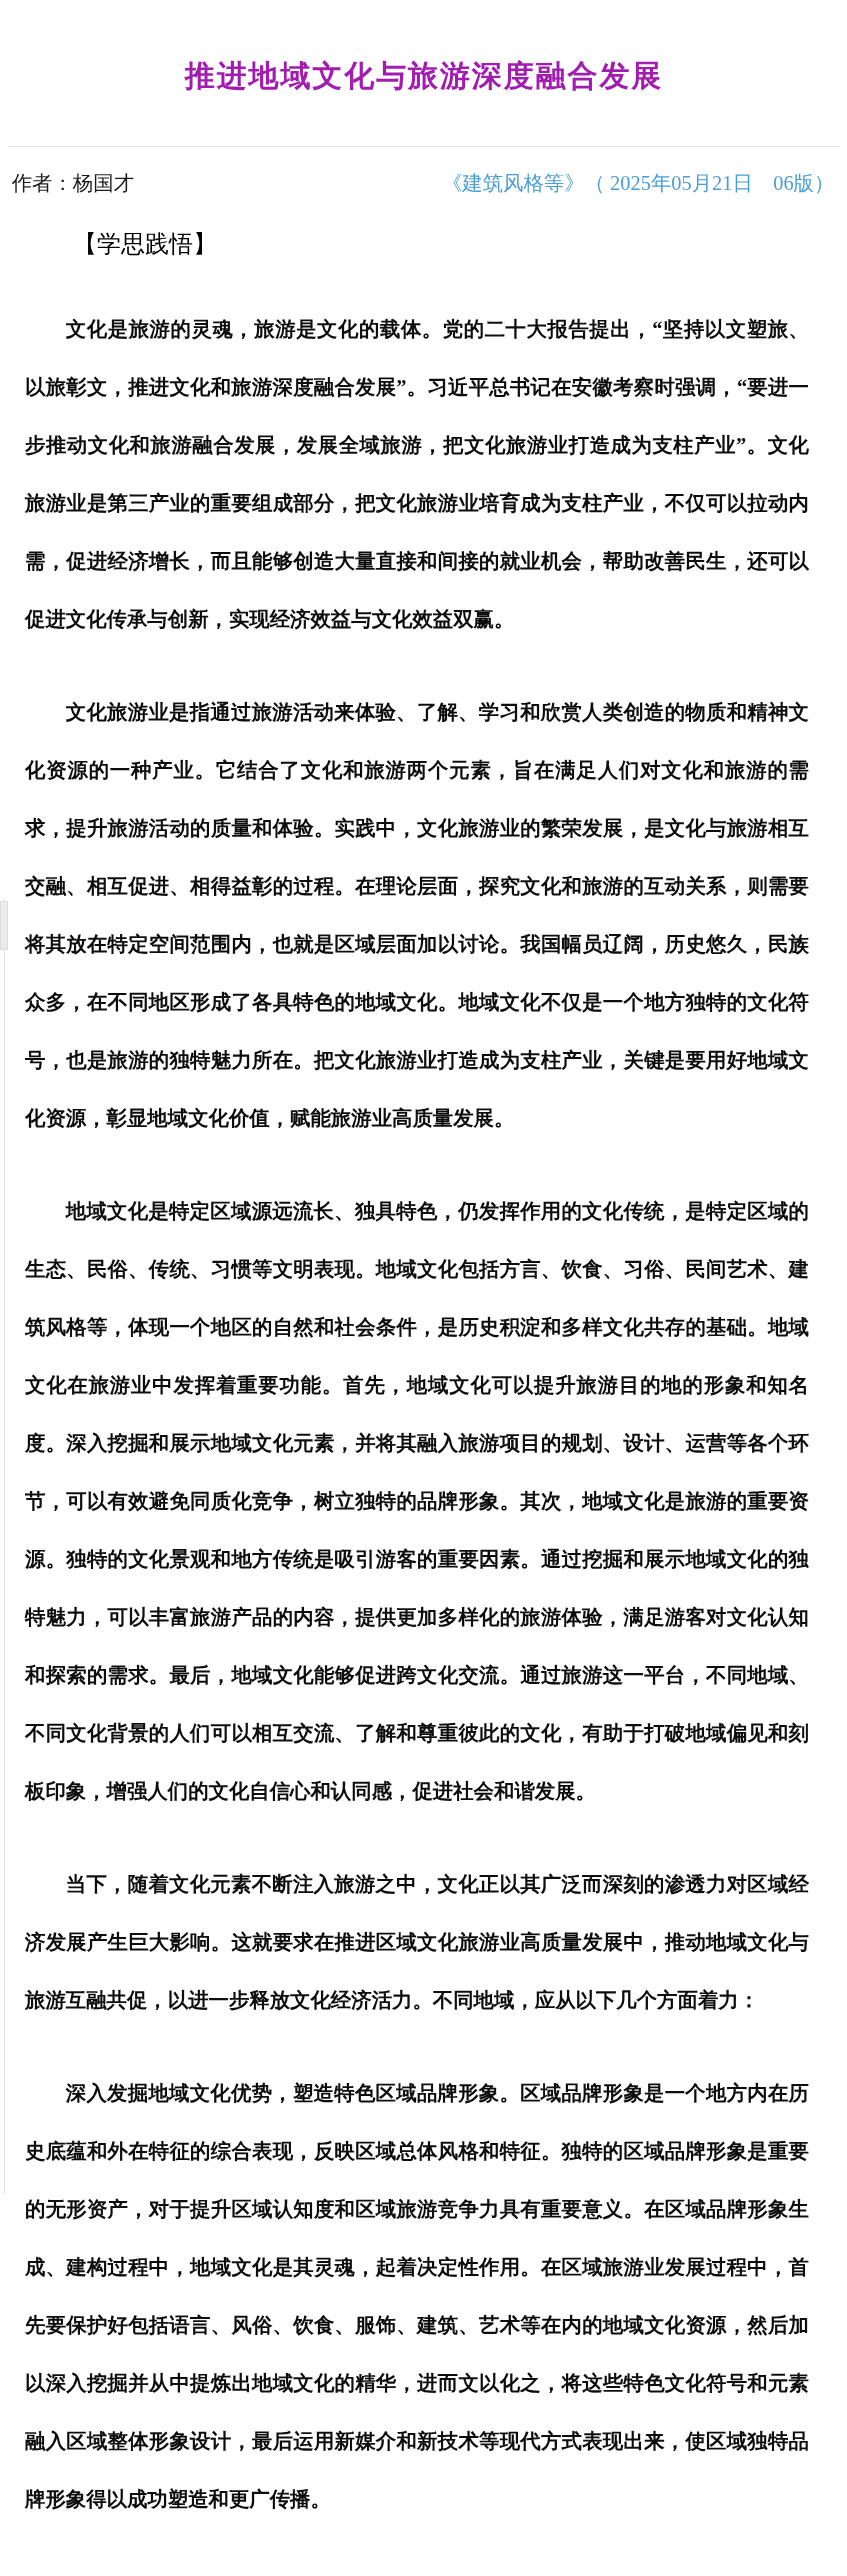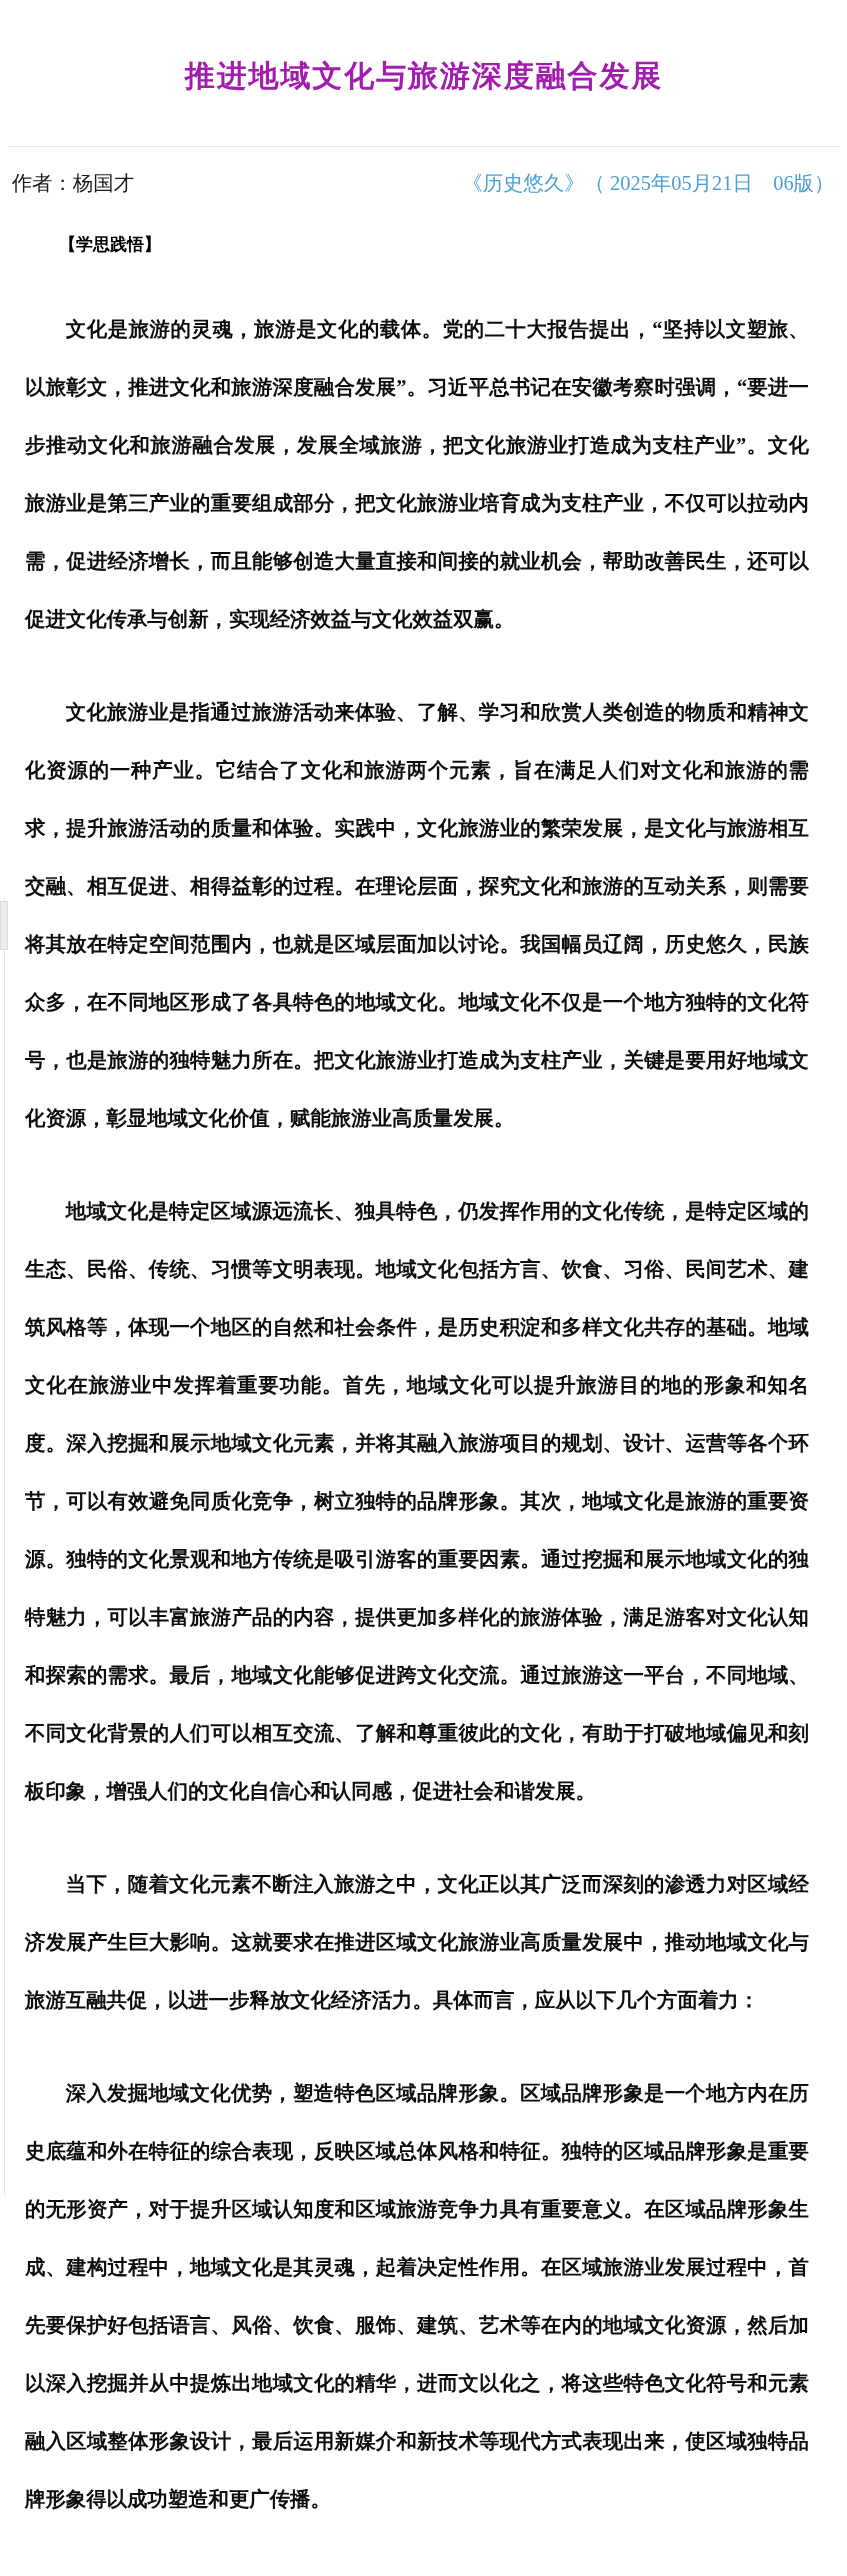--- a/index.html
+++ b/index.html
@@ -38,22 +38,22 @@
     justify-content: space-between;
     align-items: baseline;
     margin: 23px 13.6px 0 11.7px;
     font-size: 20.4px;
     line-height: 27px;
     gap: 28px;
   }
   .byline-author { color: #1a1a1a; }
   .byline-source { }
   .section-tag {
-    font-weight: bold;
-    font-size: 17px;
+    font-weight: normal;
+    font-size: 24px;
     margin: 33px 39px 0 25px;
     text-indent: 2em;
     line-height: 29px;
   }
   .article-body {
     padding: 5.8px 39px 0 25px;
   }
   .article-body p {
     font-size: 20.4px;
     line-height: 58px;
@@ -87,30 +87,30 @@
 <body>
 
 <div class="page">
 
   <h1 class="article-title">推进地域文化与旅游深度融合发展</h1>
 
   <hr class="divider">
 
   <div class="byline-row">
     <span class="byline-author">作者：杨国才</span>
-    <span class="byline-source" style="color: rgb(74, 157, 214);">《历史悠久》（ 2025年05月21日　06版）</span>
+    <span class="byline-source" style="color: rgb(74, 157, 214);">《建筑风格等》（ 2025年05月21日　06版）</span>
   </div>
 
   <div class="section-tag">【学思践悟】</div>
 
   <div class="article-body" id="article-body">
       <p>文化是旅游的灵魂，旅游是文化的载体。党的二十大报告提出，“坚持以文塑旅、以旅彰文，推进文化和旅游深度融合发展”。习近平总书记在安徽考察时强调，“要进一步推动文化和旅游融合发展，发展全域旅游，把文化旅游业打造成为支柱产业”。文化旅游业是第三产业的重要组成部分，把文化旅游业培育成为支柱产业，不仅可以拉动内需，促进经济增长，而且能够创造大量直接和间接的就业机会，帮助改善民生，还可以促进文化传承与创新，实现经济效益与文化效益双赢。</p>
       <p>文化旅游业是指通过旅游活动来体验、了解、学习和欣赏人类创造的物质和精神文化资源的一种产业。它结合了文化和旅游两个元素，旨在满足人们对文化和旅游的需求，提升旅游活动的质量和体验。实践中，文化旅游业的繁荣发展，是文化与旅游相互交融、相互促进、相得益彰的过程。在理论层面，探究文化和旅游的互动关系，则需要将其放在特定空间范围内，也就是区域层面加以讨论。我国幅员辽阔，历史悠久，民族众多，在不同地区形成了各具特色的地域文化。地域文化不仅是一个地方独特的文化符号，也是旅游的独特魅力所在。把文化旅游业打造成为支柱产业，关键是要用好地域文化资源，彰显地域文化价值，赋能旅游业高质量发展。</p>
       <p>地域文化是特定区域源远流长、独具特色，仍发挥作用的文化传统，是特定区域的生态、民俗、传统、习惯等文明表现。地域文化包括方言、饮食、习俗、民间艺术、建筑风格等，体现一个地区的自然和社会条件，是历史积淀和多样文化共存的基础。地域文化在旅游业中发挥着重要功能。首先，地域文化可以提升旅游目的地的形象和知名度。深入挖掘和展示地域文化元素，并将其融入旅游项目的规划、设计、运营等各个环节，可以有效避免同质化竞争，树立独特的品牌形象。其次，地域文化是旅游的重要资源。独特的文化景观和地方传统是吸引游客的重要因素。通过挖掘和展示地域文化的独特魅力，可以丰富旅游产品的内容，提供更加多样化的旅游体验，满足游客对文化认知和探索的需求。最后，地域文化能够促进跨文化交流。通过旅游这一平台，不同地域、不同文化背景的人们可以相互交流、了解和尊重彼此的文化，有助于打破地域偏见和刻板印象，增强人们的文化自信心和认同感，促进社会和谐发展。</p>
-      <p>当下，随着文化元素不断注入旅游之中，文化正以其广泛而深刻的渗透力对区域经济发展产生巨大影响。这就要求在推进区域文化旅游业高质量发展中，推动地域文化与旅游互融共促，以进一步释放文化经济活力。具体而言，应从以下几个方面着力：</p>
+      <p>当下，随着文化元素不断注入旅游之中，文化正以其广泛而深刻的渗透力对区域经济发展产生巨大影响。这就要求在推进区域文化旅游业高质量发展中，推动地域文化与旅游互融共促，以进一步释放文化经济活力。不同地域，应从以下几个方面着力：</p>
       <p>深入发掘地域文化优势，塑造特色区域品牌形象。区域品牌形象是一个地方内在历史底蕴和外在特征的综合表现，反映区域总体风格和特征。独特的区域品牌形象是重要的无形资产，对于提升区域认知度和区域旅游竞争力具有重要意义。在区域品牌形象生成、建构过程中，地域文化是其灵魂，起着决定性作用。在区域旅游业发展过程中，首先要保护好包括语言、风俗、饮食、服饰、建筑、艺术等在内的地域文化资源，然后加以深入挖掘并从中提炼出地域文化的精华，进而文以化之，将这些特色文化符号和元素融入区域整体形象设计，最后运用新媒介和新技术等现代方式表现出来，使区域独特品牌形象得以成功塑造和更广传播。</p>
       <p>找准地域文化与地方旅游产业的契合点，培育文化旅游业新增长点。要深入系统研究地域历史文化资源与地方旅游产业有效融合的一般规律和作用机理，明晰当地文化元素与相关旅游产业融合发展的总体方略和长远规划。在具体操作层面，找到地域历史文化与当地旅游产业的契合之处，甄别地方具有比较优势的、能够与地域文化有机结合的旅游产业，探索两者耦合的载体、平台及路径，进而将文化元素渗透进地方旅游产业的价值链，与旅游产业的研发、设计、营销等环节深度融合，促进地方旅游产业转型升级。同时，通过对地域历史文化资源的创意开发和在地转化，形成完整的文化旅游产业链和地域文化旅游产业集聚效应，促进具有竞争优势的地方特色文化旅游产业发展壮大。</p>
     </div>
 
   <div class="left-track"></div>
   <div class="left-thumb"></div>
 
 </div>
 
 

